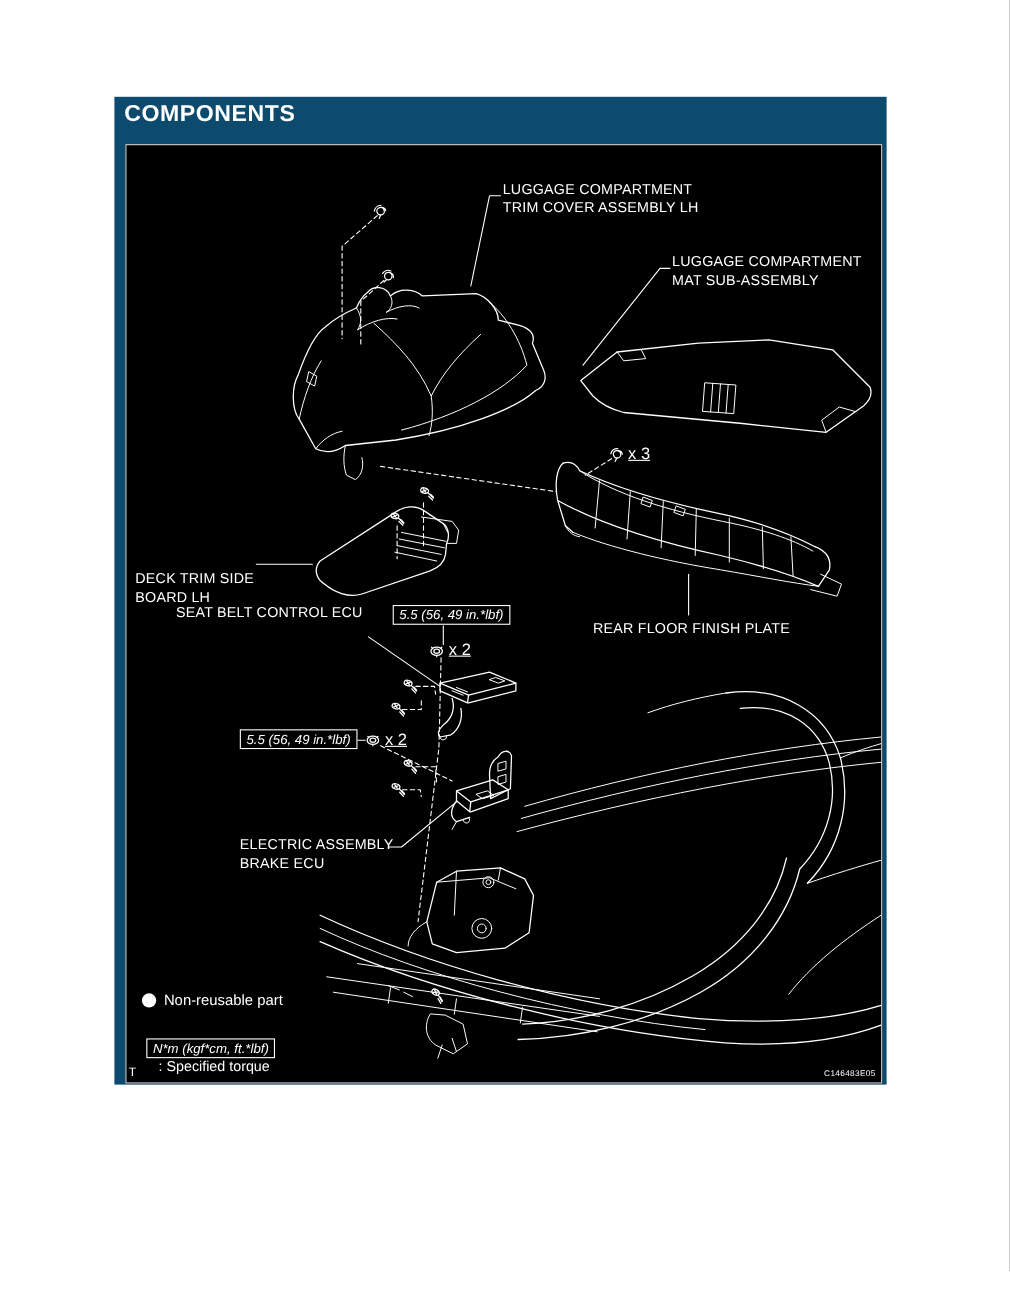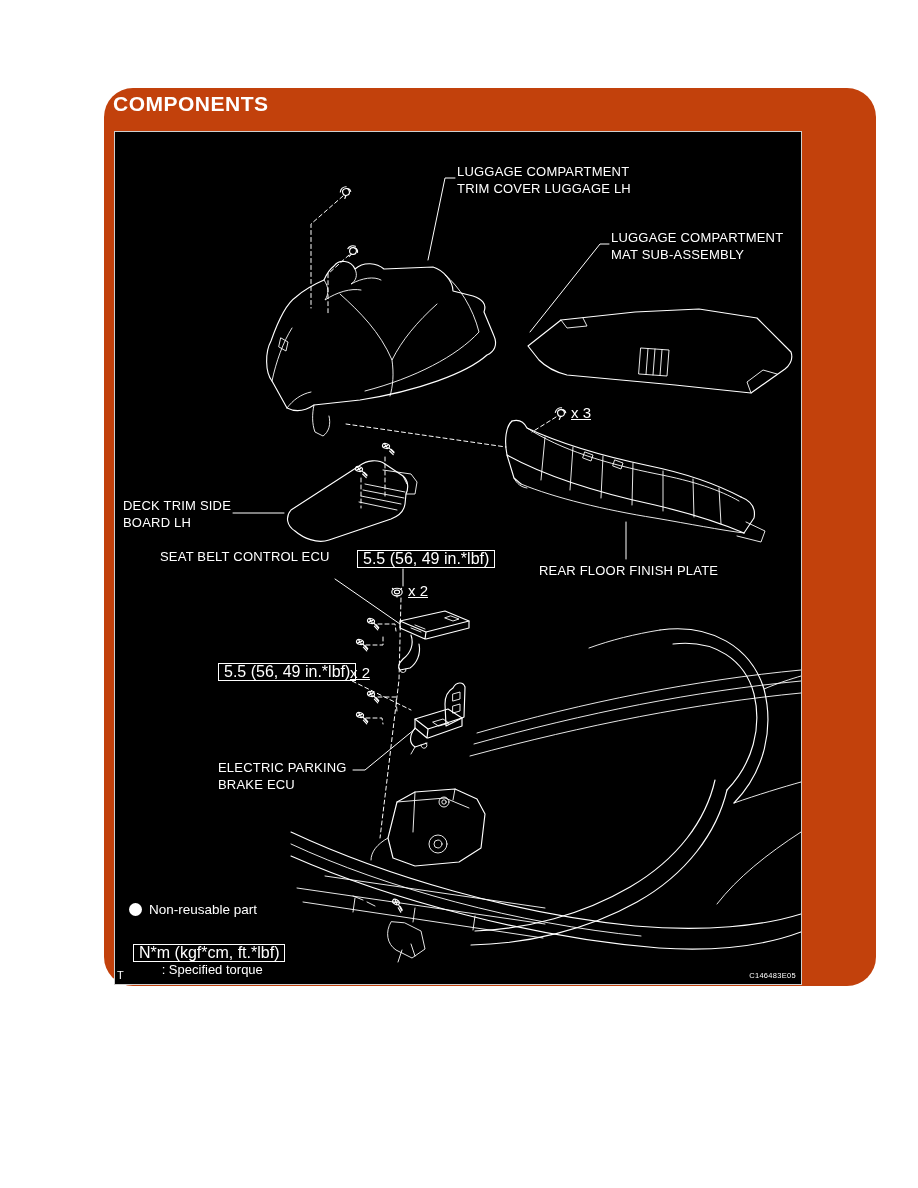--- a/index.html
+++ b/index.html
@@ -1,22 +1,22 @@
 <!DOCTYPE html>
 <html><head>
 <meta charset="utf-8">
 <style>
   html,body{margin:0;padding:0;}
   body{
     width:918px;height:1188px;background:#ffffff;position:relative;
     font-family:"Liberation Sans", sans-serif; -webkit-font-smoothing:antialiased;
   }
   .panel{
-    position:absolute;left:104px;top:88px;width:772px;height:898px;
-    background:#c2410c;color:#fff;border-radius:29px;
+    position:absolute;left:104px;top:88px;width:702px;height:898px;
+    background:#0c4a6e;color:#fff;
   }
   .panel-title{
     position:absolute;left:9px;top:4px;
     font-size:21px;font-weight:bold;letter-spacing:.5px;color:#fff;
   }
   .frame{
     position:absolute;left:10px;top:43px;width:686px;height:852px;
     border:1px solid #cfcfcf;background:#000;box-sizing:content-box;
   }
   .frame svg{position:absolute;left:0;top:0;}
@@ -26,21 +26,21 @@
   svg .thin{stroke-width:.9;}
   svg .dash{stroke-dasharray:4 3;stroke-width:1;}
   svg .lead{stroke-width:1;}
   .lbl{
     position:absolute;color:#fff;font-size:13px;line-height:17px;
     letter-spacing:.2px;white-space:nowrap;
   }
   .qty{position:absolute;color:#fff;font-size:15px;white-space:nowrap;text-decoration:underline;}
   .torque-box{
     position:absolute;border:1px solid #fff;background:#000;color:#fff;
-    font-size:16px;line-height:16px;padding:0 5px;white-space:nowrap;
+    font-size:12px;line-height:16px;padding:0 5px;white-space:nowrap;font-style:italic;
   }
   .legend-row{position:absolute;display:flex;align-items:center;color:#fff;}
   .legend-note{font-size:13px;margin-left:6px;white-space:nowrap;}
   .dot{width:13px;height:13px;border-radius:50%;background:#fff;flex:0 0 auto;}
   .nonreuse-text{font-size:13.5px;margin-left:7px;white-space:nowrap;}
   .corner-mark{position:absolute;left:2px;bottom:3px;font-size:11px;color:#fff;}
   .fig-code{position:absolute;right:5px;bottom:4px;font-size:7.5px;letter-spacing:.3px;color:#fff;}
 </style>
 </head>
 <body>
@@ -198,49 +198,49 @@
         <path class="lead" d="M 220,447 L 285,492"></path>
         <path class="lead" d="M 511,390 L 511,427"></path>
         <path class="lead" d="M 238,638 L 250,638 L 300,597"></path>
         <path class="lead" d="M 288,437 L 288,454"></path>
         <path class="lead" d="M 201,541 L 217,541"></path>
       </g>
     </svg>
 
     <div class="lbl" style="left:342px;top:31px;">
       <div>LUGGAGE COMPARTMENT</div>
-      <div>TRIM COVER LUGGAGE LH</div>
+      <div>TRIM COVER ASSEMBLY LH</div>
     </div>
 
     <div class="lbl" style="left:496px;top:97px;">
       <div>LUGGAGE COMPARTMENT</div>
       <div>MAT SUB-ASSEMBLY</div>
     </div>
 
     <div class="qty" style="left:456px;top:272px;">x 3</div>
 
-    <div class="lbl" style="left:8px;top:365px;">
+    <div class="lbl" style="left:8px;top:385px;">
       <div>DECK TRIM SIDE</div>
       <div>BOARD LH</div>
     </div>
 
     <div class="torque-box" style="left:242px;top:418px;">5.5 (56, 49 in.*lbf)</div>
 
     <div class="qty" style="left:293px;top:450px;">x 2</div>
 
     <div class="lbl" style="left:45px;top:416px;">SEAT BELT CONTROL ECU</div>
 
     <div class="lbl" style="left:424px;top:430px;">REAR FLOOR FINISH PLATE</div>
 
     <div class="torque-box" style="left:103px;top:531px;">5.5 (56, 49 in.*lbf)</div>
 
     <div class="qty" style="left:235px;top:532px;">x 2</div>
 
     <div class="lbl" style="left:103px;top:627px;">
-      <div>ELECTRIC PARKING</div>
+      <div>ELECTRIC ASSEMBLY</div>
       <div>BRAKE ECU</div>
     </div>
 
     <div class="legend-row" style="left:18px;top:812px;flex-direction:column;">
       <span class="torque-box" style="position:static;">N*m (kgf*cm, ft.*lbf)</span>
       <span class="legend-note">: Specified torque</span>
     </div>
 
     <div class="legend-row" style="left:14px;top:770px;">
       <span class="dot"></span>

